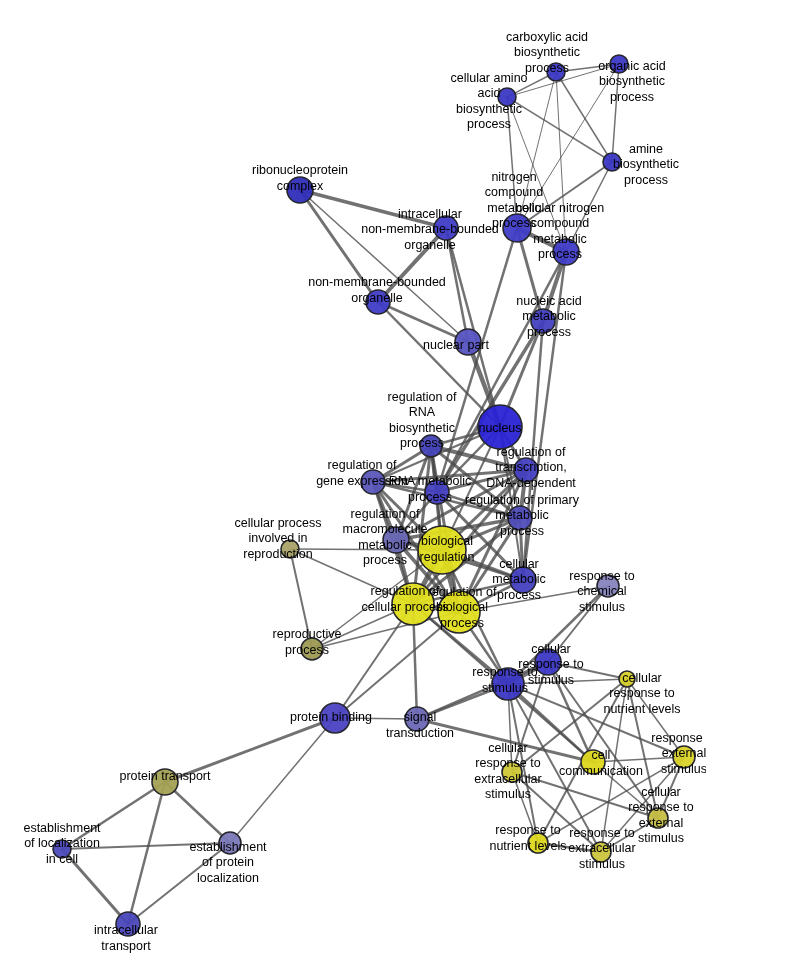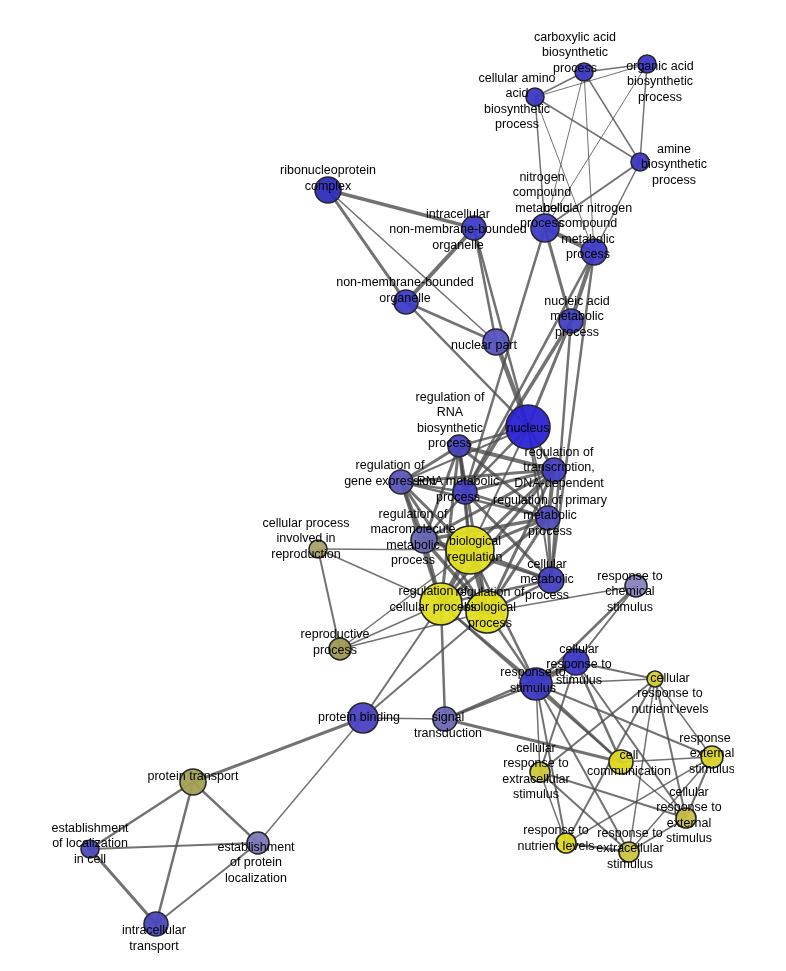--- a/index.html
+++ b/index.html
@@ -1,16 +1,16 @@
 <!DOCTYPE html>
 <html><head>
 <meta charset="utf-8">
 <style>
   html, body { margin: 0; padding: 0; background: #ffffff; }
-  .stage { position: relative; width: 706px; height: 971px; background: #ffffff; overflow: hidden; padding-left: 28px; }
+  .stage { position: relative; width: 706px; height: 971px; background: #ffffff; overflow: hidden; }
   svg { display: block; }
   .node-label {
     font-family: "Liberation Sans", "DejaVu Sans", sans-serif;
     font-size: 12.5px;
     fill: #000000;
     text-anchor: middle;
     pointer-events: none;
   }
   .graph-edge { stroke-linecap: round; }
   .graph-node { cursor: pointer; }

